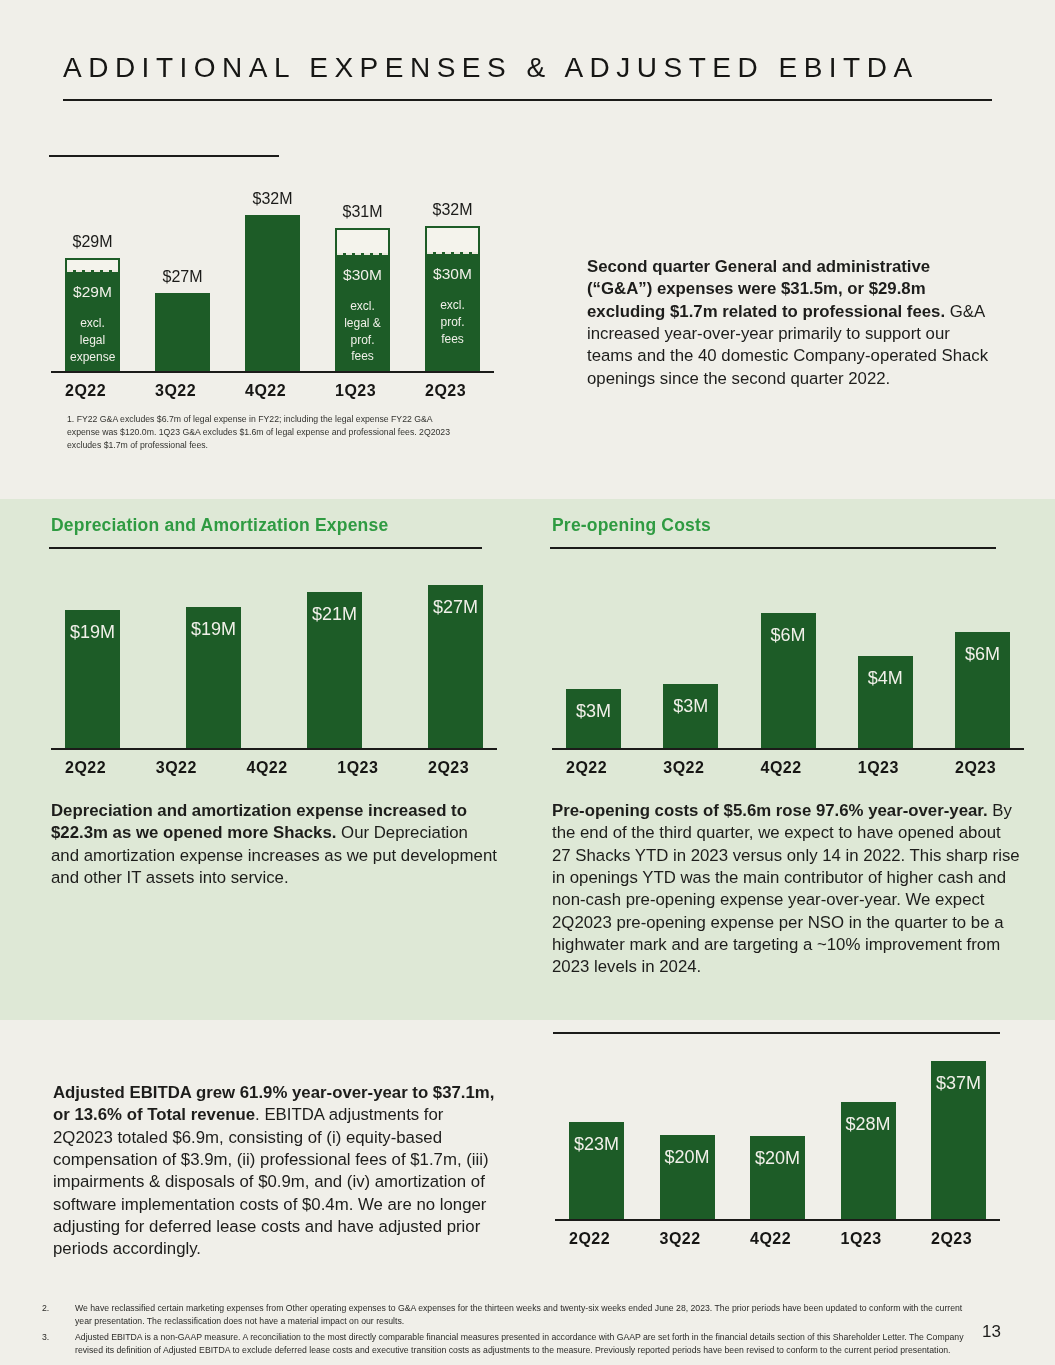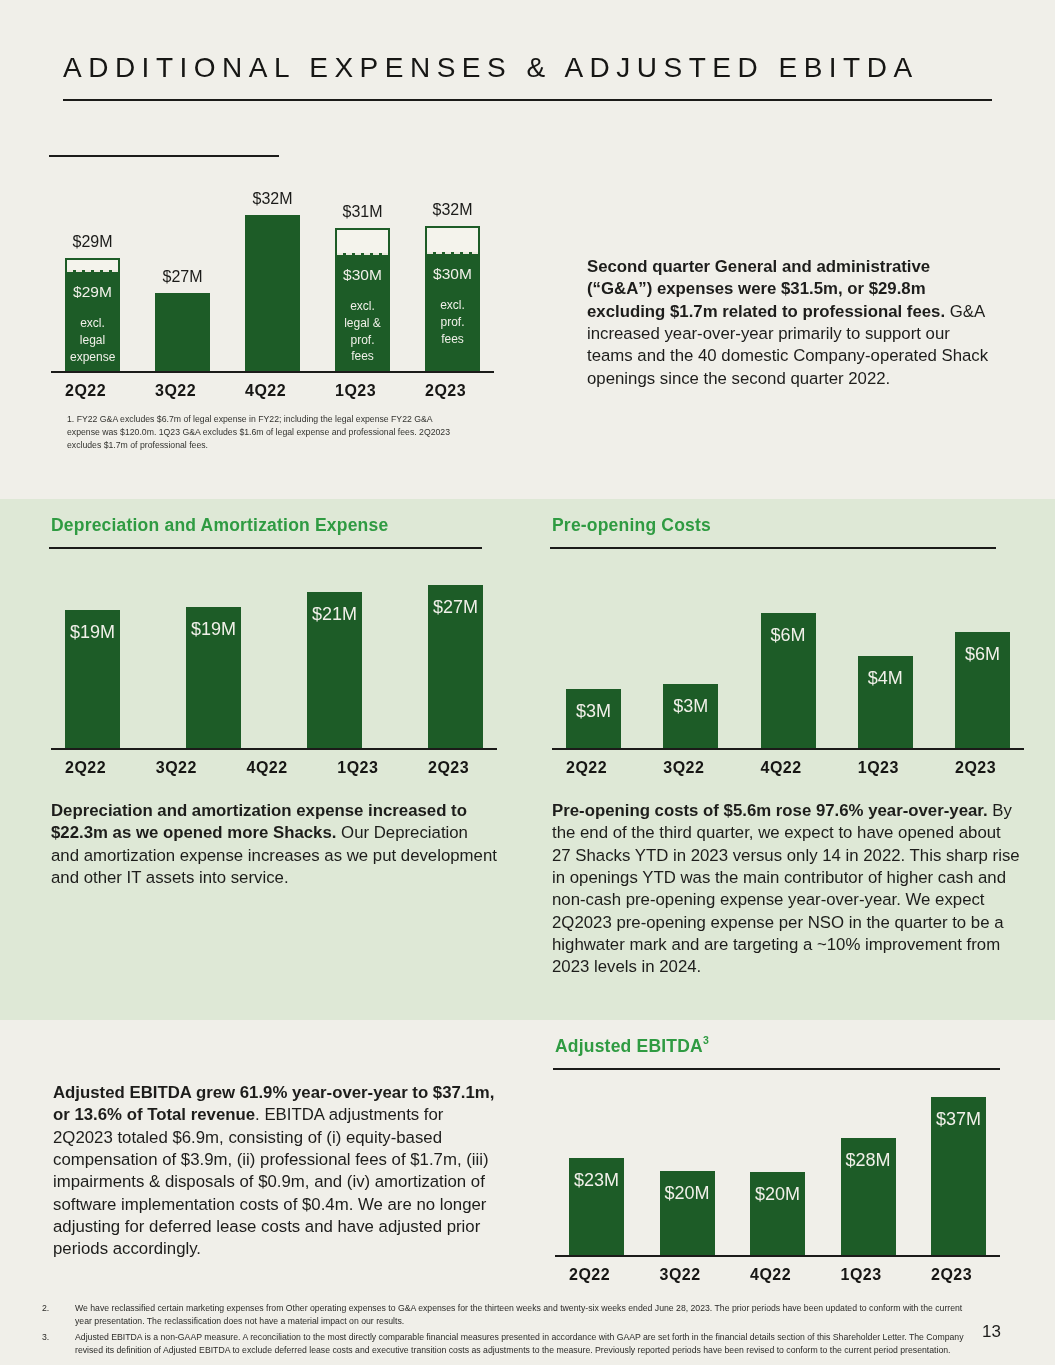--- a/index.html
+++ b/index.html
@@ -240,21 +240,20 @@
       </div>
       <p class="body-para"><strong>Pre-opening costs of $5.6m rose 97.6% year-over-year.</strong><span> By the end of the third quarter, we expect to have opened about 27 Shacks YTD in 2023 versus only 14 in 2022. This sharp rise in openings YTD was the main contributor of higher cash and non-cash pre-opening expense year-over-year. We expect 2Q2023 pre-opening expense per NSO in the quarter to be a highwater mark and are targeting a ~10% improvement from 2023 levels in 2024.</span></p>
     </div>
   </div>
 
   <div class="bottom-row">
     <div class="bottom-left">
       <p class="body-para"><strong>Adjusted EBITDA grew 61.9% year-over-year to $37.1m, or 13.6% of Total revenue</strong><span>. EBITDA adjustments for 2Q2023 totaled $6.9m, consisting of (i) equity-based compensation of $3.9m, (ii) professional fees of $1.7m, (iii) impairments &amp; disposals of $0.9m, and (iv) amortization of software implementation costs of $0.4m. We are no longer adjusting for deferred lease costs and have adjusted prior periods accordingly.</span></p>
     </div>
     <div class="bottom-right">
-      <h2 class="green-heading"><span>Adjusted EBITDA</span><sup>3</sup></h2>
       <div class="heading-rule"></div>
       <div class="chart">
         <div class="plot h-ebitda">
             <div class="slot">
               <div class="bar solid" style="height: 97px;">
                 <div class="inside-label">$23M</div>
               </div>
             </div>
             <div class="slot">
               <div class="bar solid" style="height: 84px;">

